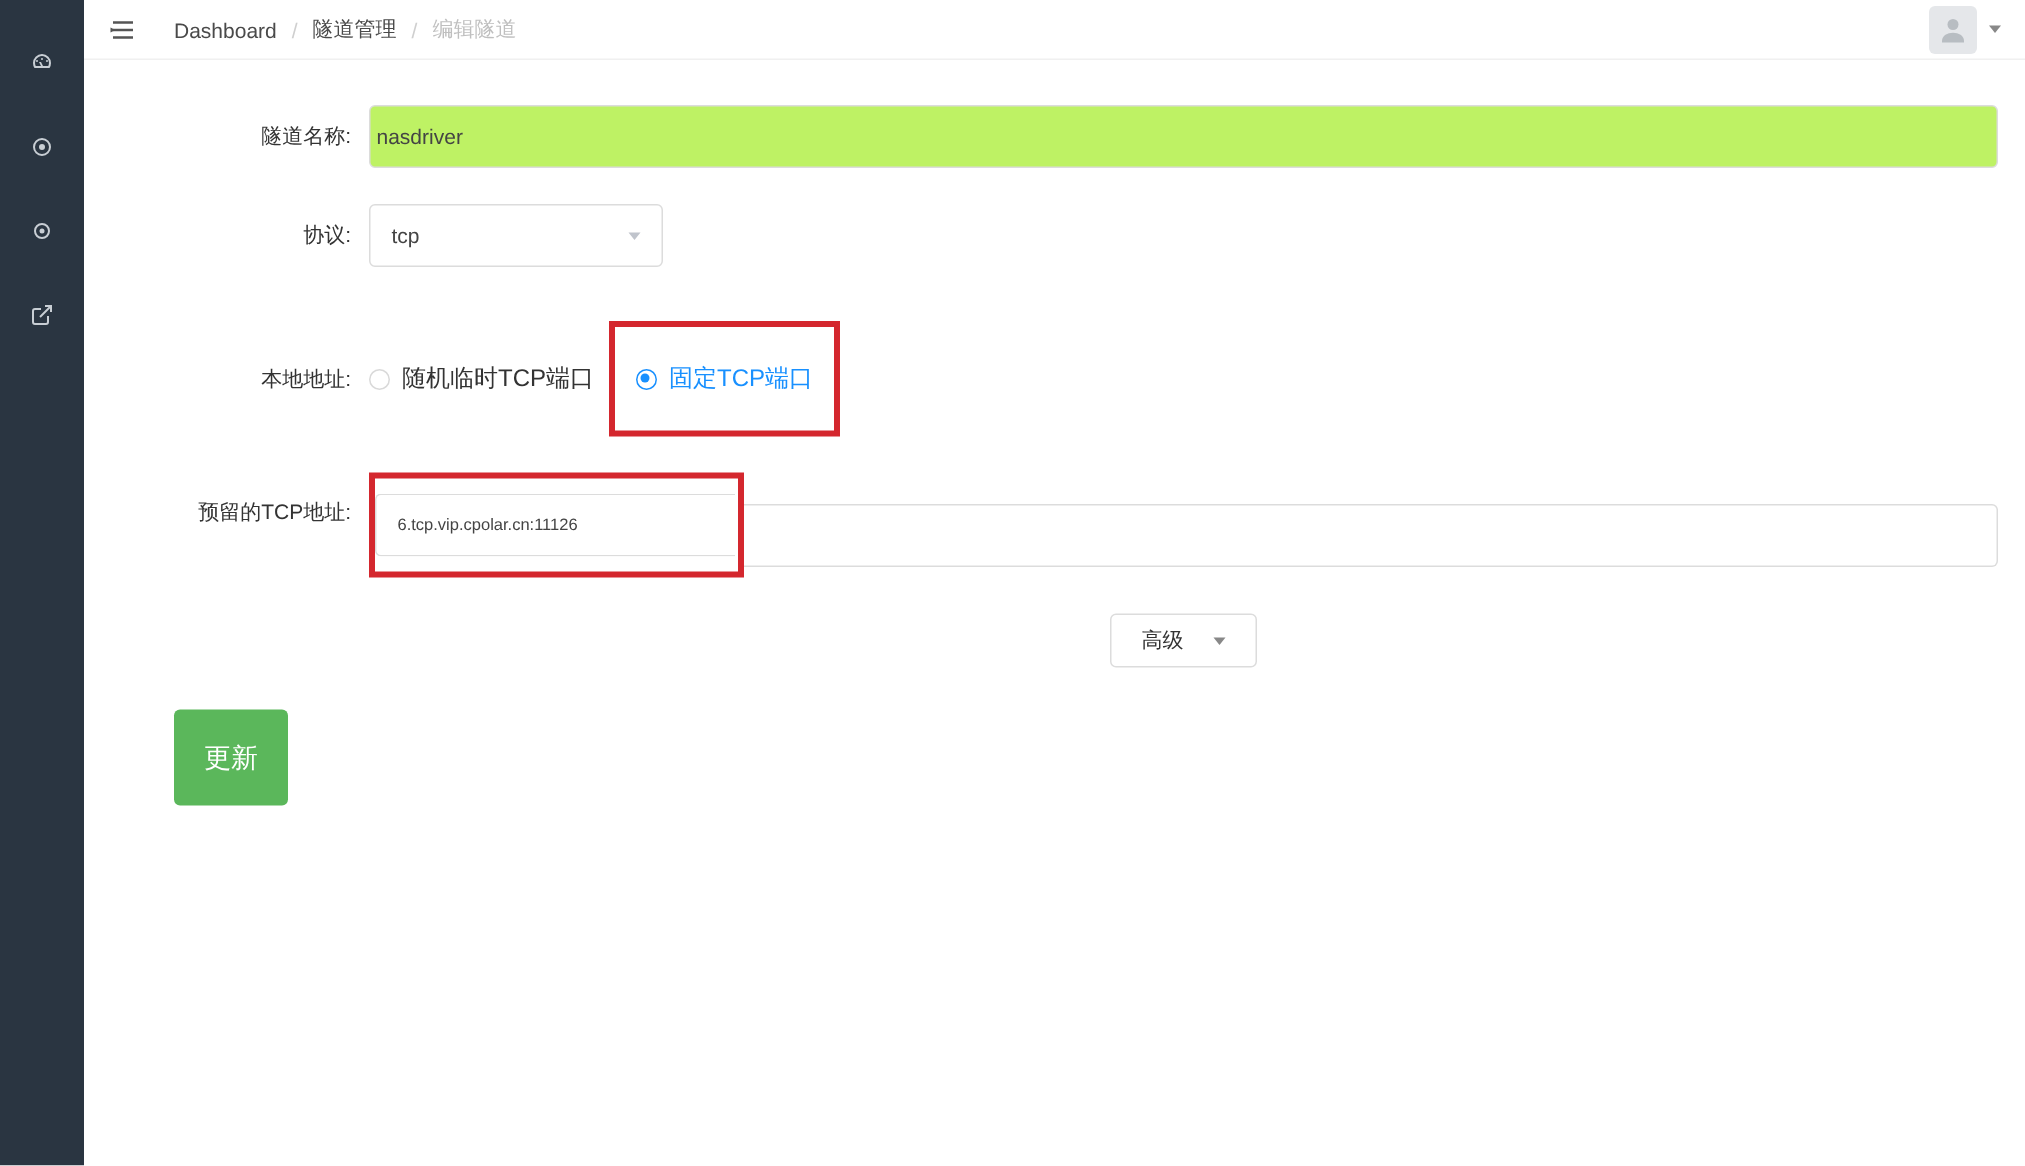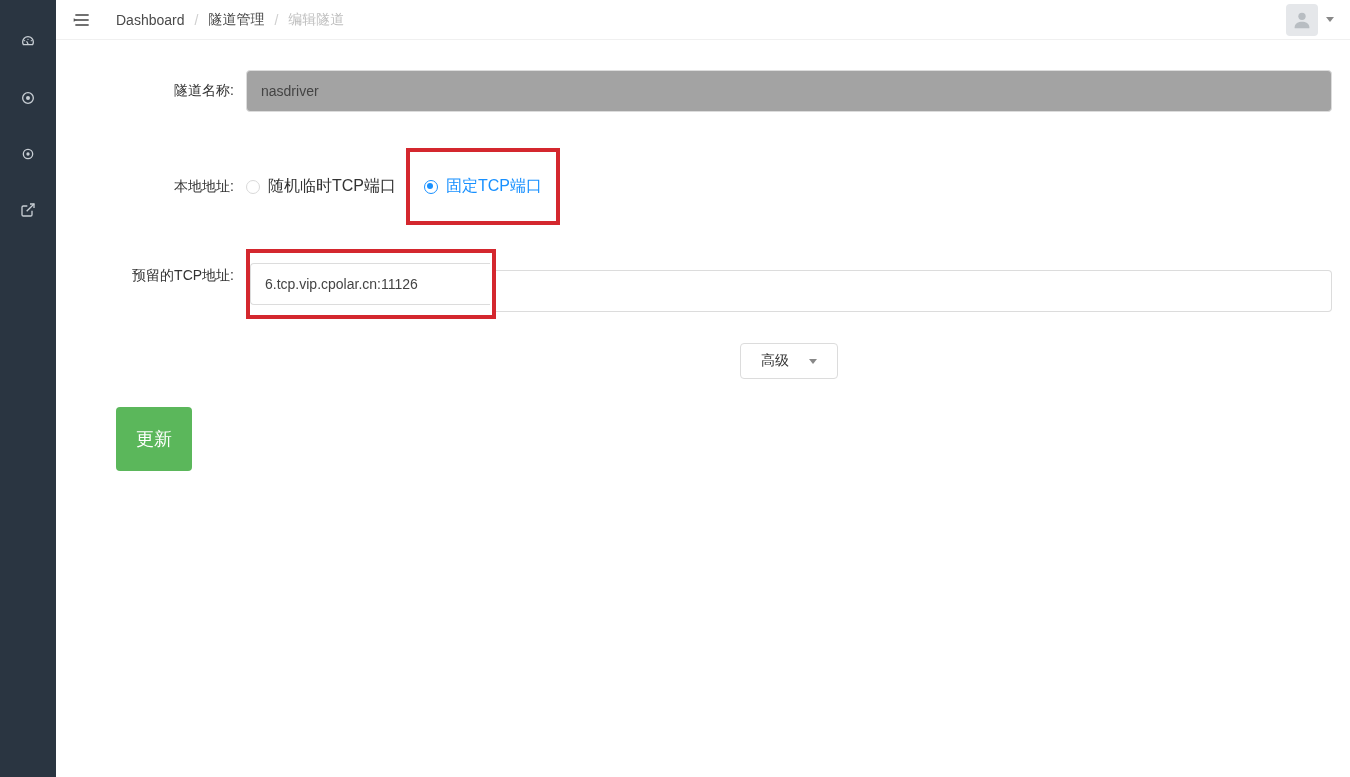--- a/index.html
+++ b/index.html
@@ -85,25 +85,25 @@
       color: #333;
       font-size: 14px;
     }
     .form-control-wrap { flex: 1; display: flex; align-items: center; }
 
     .input {
       width: 100%;
       height: 42px;
       border: 1px solid #dcdcdc;
       border-radius: 4px;
-      padding: 0 14px;
+      padding: 0 4px;
       font-size: 14px;
       color: #444;
       outline: none;
-      background: #a3a3a3;
+      background: #bef264;
     }
     .select {
       width: 196px;
       height: 42px;
       border: 1px solid #dcdcdc;
       border-radius: 4px;
       padding: 0 14px;
       font-size: 14px;
       color: #444;
       display: flex;
@@ -158,21 +158,21 @@
       border-left: none;
       border-radius: 0 4px 4px 0;
       background: #fff;
     }
     .tcp-input {
       width: 100%;
       height: 42px;
       border: 1px solid #dcdcdc;
       border-radius: 4px 0 0 4px;
       padding: 0 14px;
-      font-size: 14px;
+      font-size: 11px;
       color: #444;
       outline: none;
       background: #fff;
     }
 
     .advanced-row { display: flex; justify-content: center; margin-bottom: 28px; margin-left: 160px; }
     .advanced-btn {
       border: 1px solid #dcdcdc;
       border-radius: 4px;
       padding: 8px 20px;
@@ -262,20 +262,29 @@
 
     <div class="form-area">
 
       <div class="form-row">
         <div class="form-label">隧道名称:</div>
         <div class="form-control-wrap">
           <input class="input" value="nasdriver" style="">
         </div>
       </div>
 
+      <div class="form-row">
+        <div class="form-label">协议:</div>
+        <div class="form-control-wrap">
+          <div class="select">
+            <span>tcp</span>
+            <span class="chev"></span>
+          </div>
+        </div>
+      </div>
 
 
       <div class="form-row" style="margin-top:36px;">
         <div class="form-label">本地地址:</div>
         <div class="form-control-wrap">
           <div class="radio-group">
             <div class="radio-item">
               <span class="radio-circle"></span>
               <span class="radio-label">随机临时TCP端口</span>
             </div>

